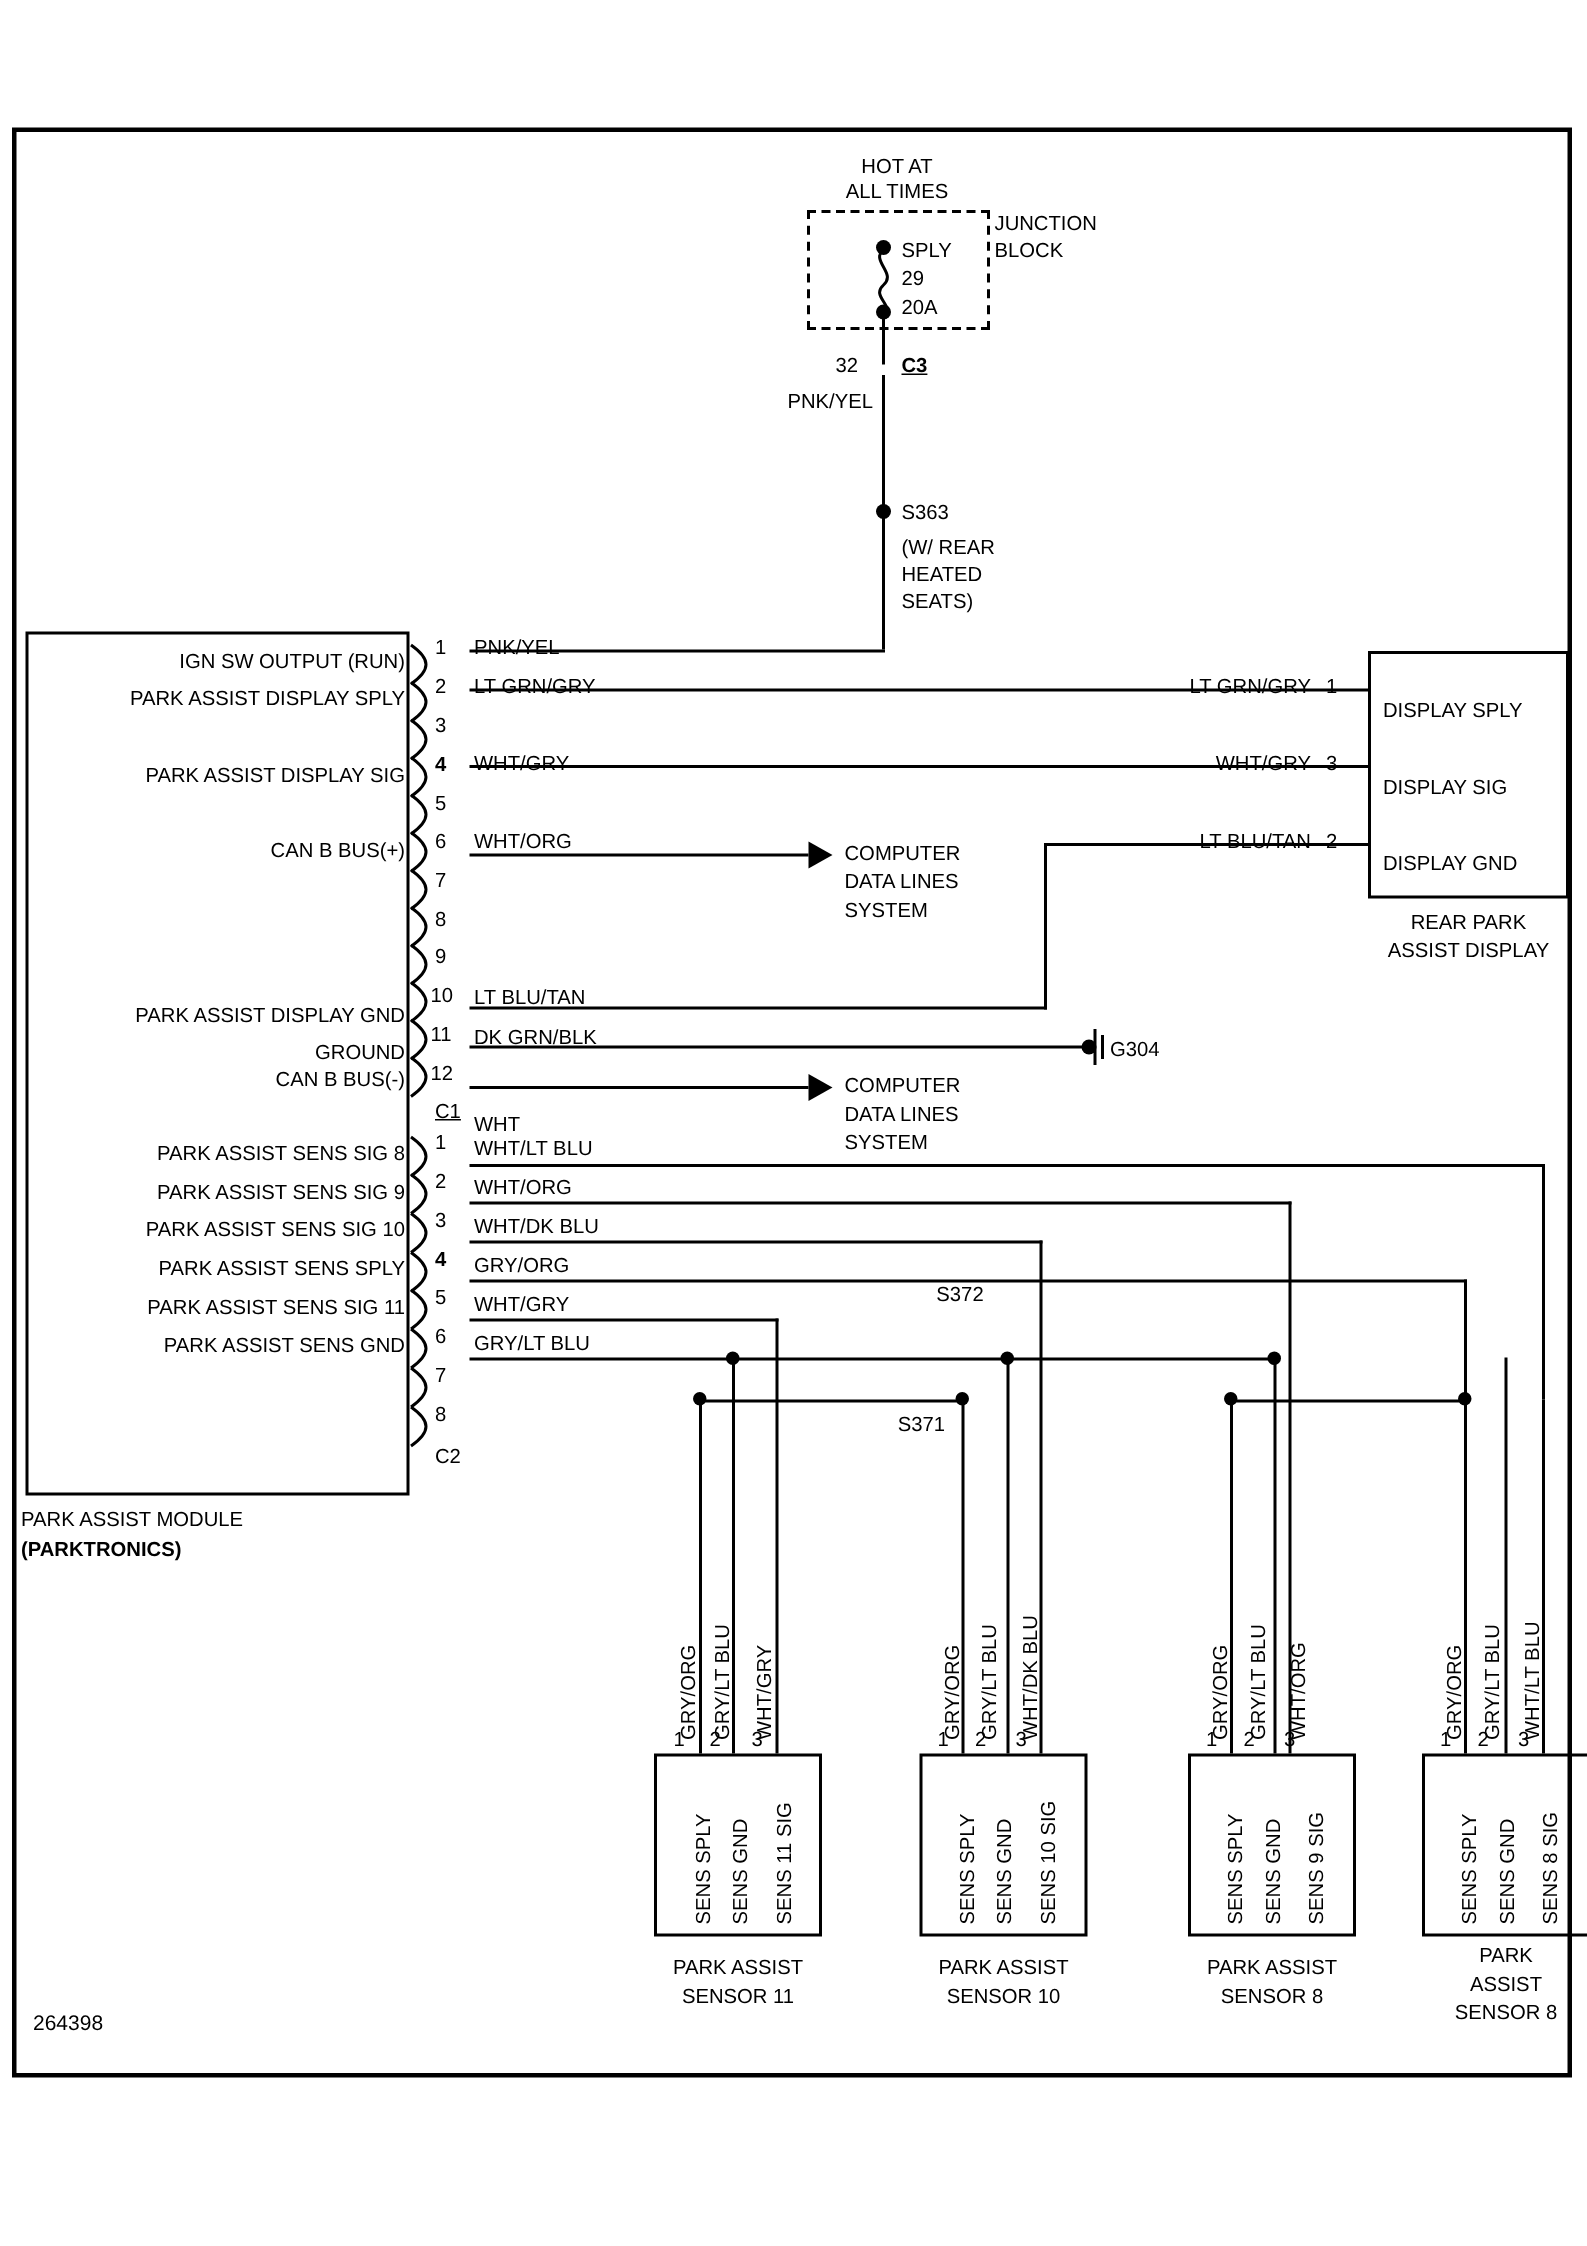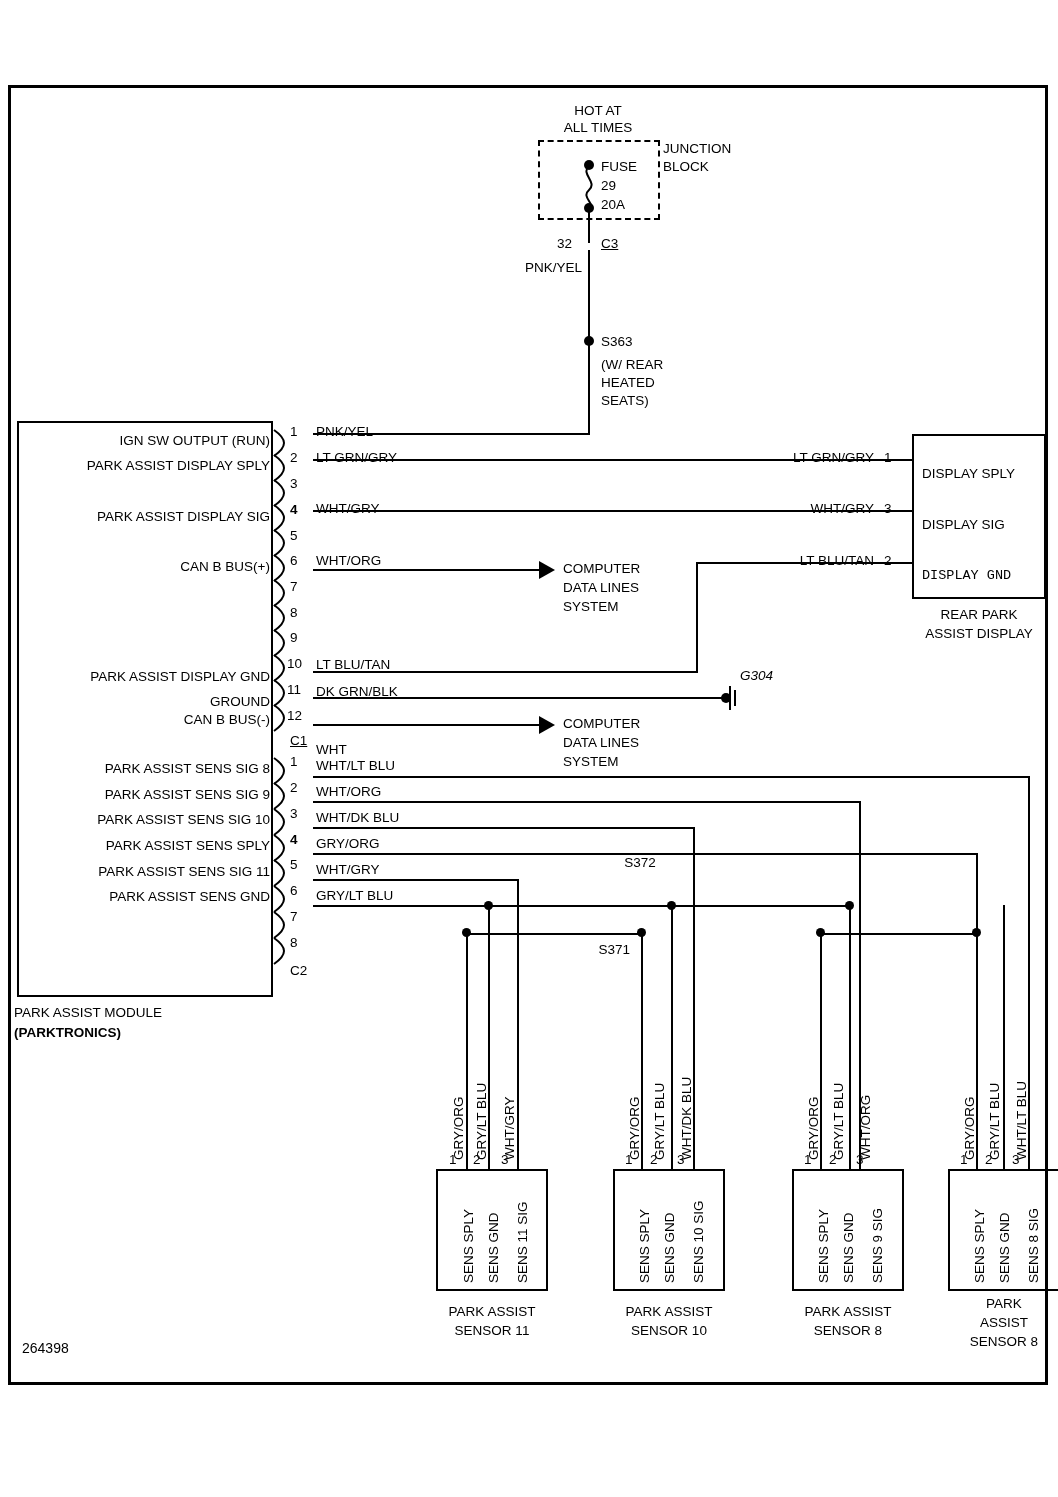--- a/index.html
+++ b/index.html
@@ -117,27 +117,27 @@
 
   <div class="dashbox" style="left:538px; top:140px; width:122px; height:80px;"></div>
   <div class="lbl" style="left:663px; top:141px;">JUNCTION</div>
   <div class="lbl" style="left:663px; top:159px;">BLOCK</div>
 
   <div class="dot" style="left:584px; top:160px;"></div>
   <svg class="fuse-coil" style="left:578px; top:166px;" width="24" height="46">
     <path d="M11 0 C 2 8, 20 16, 11 24 C 2 32, 20 38, 11 46" stroke="#000" stroke-width="2" fill="none"></path>
   </svg>
   <div class="dot" style="left:584px; top:203px;"></div>
-  <div class="lbl" style="left:601px; top:159px;">FUSE</div>
+  <div class="lbl" style="left:601px; top:159px;">SPLY</div>
   <div class="lbl" style="left:601px; top:178px;">29</div>
   <div class="lbl" style="left:601px; top:197px;">20A</div>
 
   <div class="vline" style="left:588px; top:208px; height:35px;"></div>
   <div class="lbl right" style="left:540px; top:236px; width:32px;">32</div>
-  <div class="lbl underline" style="left:601px; top:236px;">C3</div>
+  <div class="lbl underline" style="left:601px; top:236px;font-weight:bold;">C3</div>
   <div class="vline" style="left:588px; top:250px; height:90px;"></div>
   <div class="lbl right" style="left:500px; top:260px; width:82px;">PNK/YEL</div>
 
   <div class="dot" style="left:584px; top:336px;"></div>
   <div class="lbl" style="left:601px; top:334px;">S363</div>
   <div class="lbl" style="left:601px; top:357px;">(W/ REAR</div>
   <div class="lbl" style="left:601px; top:375px;">HEATED</div>
   <div class="lbl" style="left:601px; top:393px;">SEATS)</div>
   <div class="vline" style="left:588px; top:341px; height:92px;"></div>
 
@@ -209,33 +209,33 @@
   <div class="lbl right" style="left:766px; top:553px; width:108px;">LT BLU/TAN</div>
   <div class="lbl" style="left:884px; top:553px;">2</div>
 
   <div class="hline" style="left:313px; top:697px; width:412px;"></div>
   <div class="lbl" style="left:316px; top:684px;">DK GRN/BLK</div>
   <div class="dot" style="left:721px; top:693px;"></div>
   <svg class="gnd-sym" style="left:727px; top:686px;" width="16" height="24">
     <line x1="3" y1="0" x2="3" y2="24" stroke="#000" stroke-width="2"></line>
     <line x1="8" y1="4" x2="8" y2="20" stroke="#000" stroke-width="2"></line>
   </svg>
-  <div class="lbl" style="left:740px; top:668px;font-style:italic;">G304</div>
+  <div class="lbl" style="left:740px; top:692px;">G304</div>
 
   <div class="hline" style="left:313px; top:724px; width:226px;"></div>
   <div class="arrow" style="left:539px; top:716px;"></div>
   <div class="lbl" style="left:316px; top:742px;text-align:center;">WHT</div>
   <div class="lbl" style="left:563px; top:716px;">COMPUTER</div>
   <div class="lbl" style="left:563px; top:735px;">DATA LINES</div>
   <div class="lbl" style="left:563px; top:754px;">SYSTEM</div>
 
   <div class="box" style="left:912px; top:434px; width:134px; height:165px;"></div>
   <div class="lbl" style="left:922px; top:466px;">DISPLAY SPLY</div>
   <div class="lbl" style="left:922px; top:517px;">DISPLAY SIG</div>
-  <div class="lbl" style="left:922px; top:568px;font-family:Liberation Mono, monospace;">DISPLAY GND</div>
+  <div class="lbl" style="left:922px; top:568px;">DISPLAY GND</div>
   <div class="lbl ctr" style="left:912px; top:607px; width:134px;">REAR PARK</div>
   <div class="lbl ctr" style="left:902px; top:626px; width:154px;">ASSIST DISPLAY</div>
 
   <div class="lbl right" style="left:40px; top:761px; width:230px;">PARK ASSIST SENS SIG 8</div>
   <div class="lbl right" style="left:40px; top:787px; width:230px;">PARK ASSIST SENS SIG 9</div>
   <div class="lbl right" style="left:40px; top:812px; width:230px;">PARK ASSIST SENS SIG 10</div>
   <div class="lbl right" style="left:40px; top:838px; width:230px;">PARK ASSIST SENS SPLY</div>
   <div class="lbl right" style="left:40px; top:864px; width:230px;">PARK ASSIST SENS SIG 11</div>
   <div class="lbl right" style="left:40px; top:889px; width:230px;">PARK ASSIST SENS GND</div>
 

